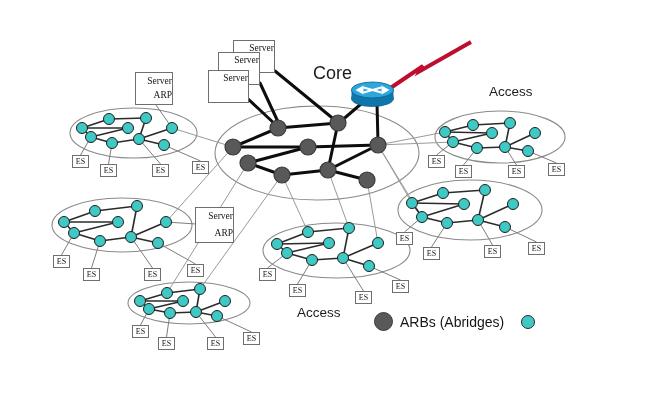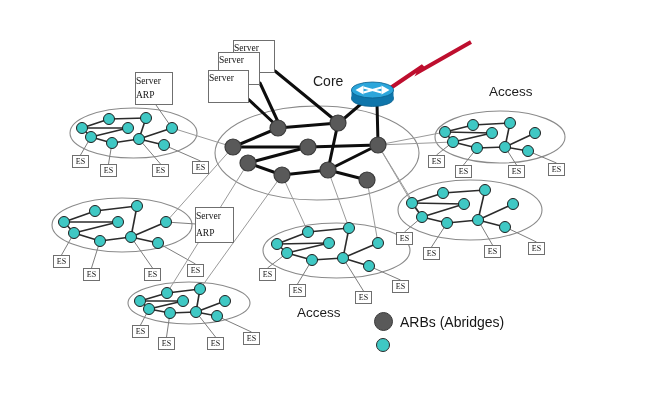--- a/index.html
+++ b/index.html
@@ -1,31 +1,31 @@
 <!DOCTYPE html>
 <html><head>
 <meta charset="utf-8">
 <style>
   html,body { margin:0; padding:0; background:#ffffff; }
   .stage { position:relative; width:650px; height:400px; background:#ffffff; overflow:hidden;
            font-family:"Liberation Sans", sans-serif; }
   .stage svg { position:absolute; left:0; top:0; }
   .lbl { position:absolute; color:#1c1c1c; white-space:nowrap; }
-  #core-label   { left:313px; top:63px;  font-size:14px;margin-top:10px; }
+  #core-label   { left:313px; top:63px;  font-size:18px; }
   #access-top   { left:489px; top:84px;  font-size:13.5px; }
   #access-bottom{ left:297px; top:305px; font-size:13.5px; }
   .serif-box { position:absolute; box-sizing:border-box; background:#ffffff;
-               border:1.5px solid #6f6f6f; text-align:left; color:#141414;
+               border:1.5px solid #6f6f6f; text-align:right; color:#141414;
                font-family:"Liberation Serif", "DejaVu Serif", serif; }
   .paper { padding-top:2px; font-size:9.5px; line-height:1.15; }
   .arp   { display:flex; flex-direction:column; justify-content:space-between;
            padding:3px 0 4px 0; font-size:9.5px; }
   .es    { border-width:1px; width:17px; height:13px; font-size:8px;
            display:flex; align-items:center; justify-content:center; }
-  .legend { position:absolute; left:366px; top:312px; display:flex; flex-direction:column;
+  .legend { position:absolute; left:366px; top:312px; display:flex; flex-direction:row;
             gap:7px; font-size:14px; color:#161616; }
   .legend-row { display:flex; align-items:center; }
   .swatch-col { width:34px; display:flex; justify-content:center; }
   .swatch { border-radius:50%; box-sizing:border-box; }
   .swatch.arb    { width:19px; height:19px; border:1.5px solid #3a3a3a; }
   .swatch.bridge { width:14px; height:14px; border:1.5px solid #2a2a2a; }
 </style>
 </head>
 <body>
 

